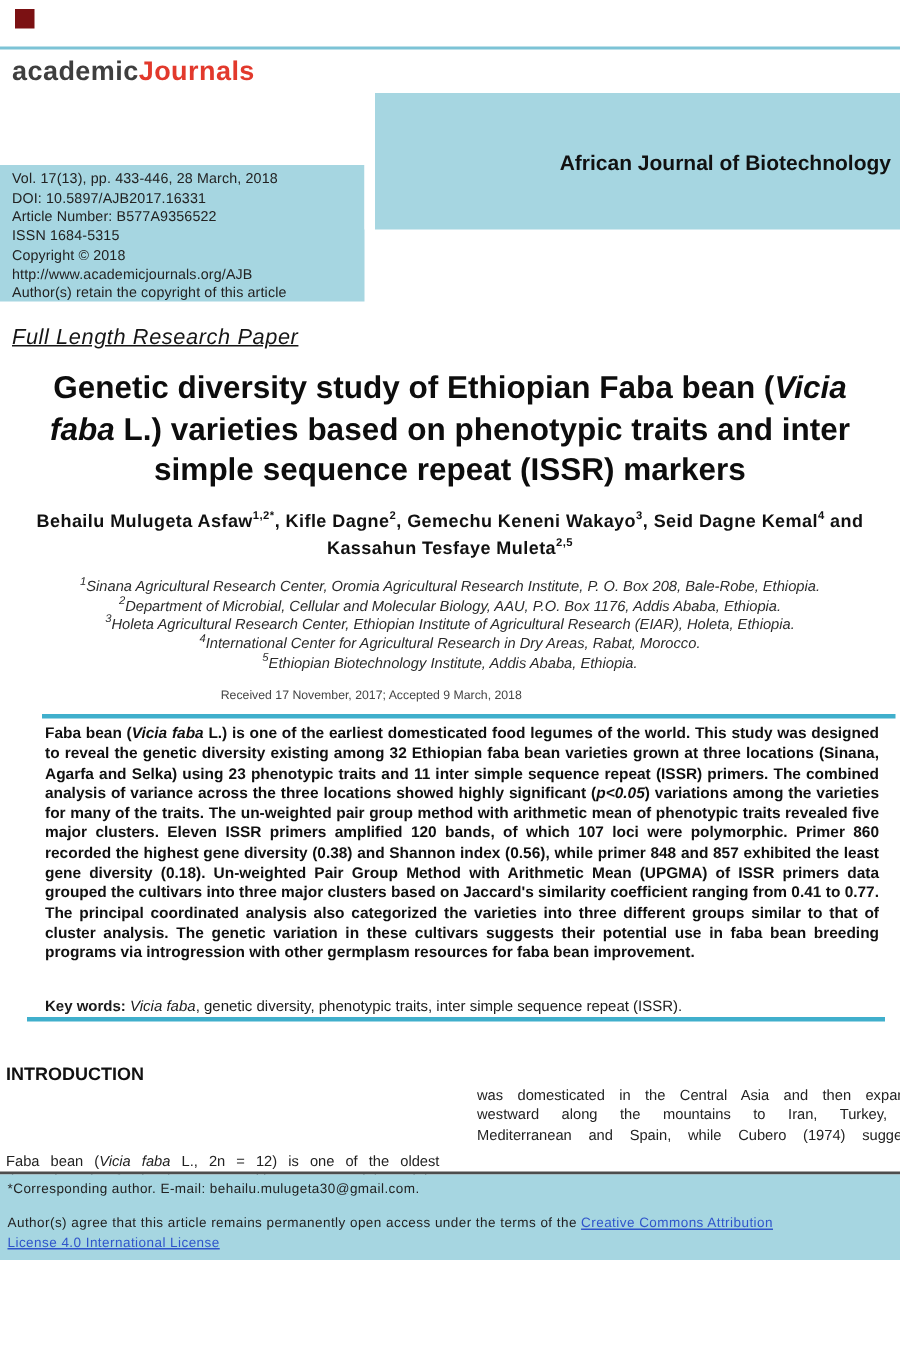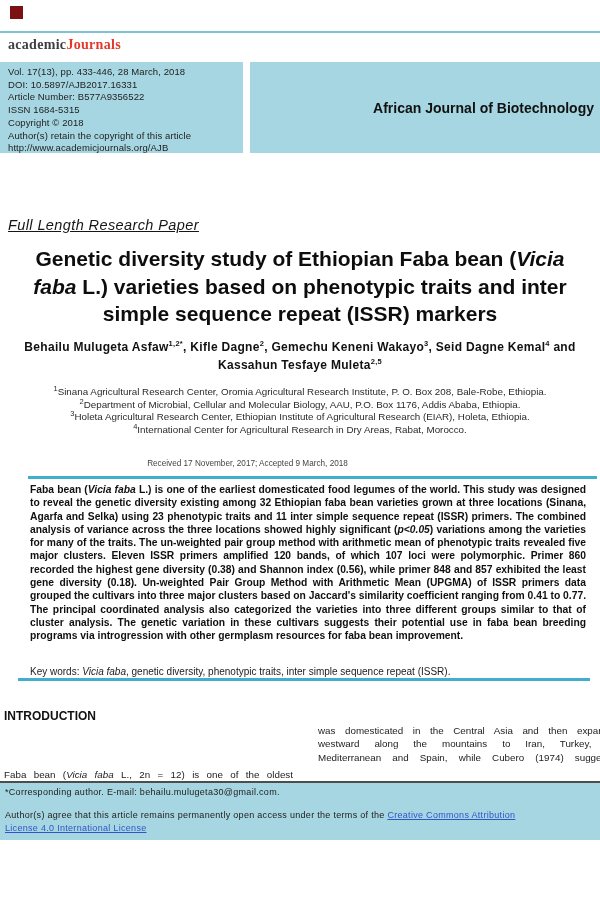--- a/index.html
+++ b/index.html
@@ -7,43 +7,43 @@
     --logodark:#3f3f3f; --marker:#7b1113; --link:#2f55cb; --fborder:#4d4d4d;
   }
   *{margin:0;padding:0;box-sizing:border-box;}
   html,body{background:#fff;}
   body{
     width:600px;height:900px;position:relative;overflow:hidden;
     font-family:"Liberation Sans",sans-serif;color:#1d1d1d;
   }
   .red-square{position:absolute;left:10px;top:6px;width:13px;height:13px;background:var(--marker);}
   .top-rule{position:absolute;left:0;top:31px;width:600px;height:2px;background:var(--toprule);}
-  .logo{position:absolute;left:8px;top:37px;font-family:Liberation Serif, serif;font-weight:bold;font-size:14px;letter-spacing:.3px;}
+  .logo{position:absolute;left:8px;top:37px;font-family:Liberation Sans, sans-serif;font-weight:bold;font-size:18px;letter-spacing:.3px;}
   .logo .a{color:var(--logodark);}
   .logo .j{color:var(--logored);}
   .masthead{position:absolute;left:0;top:62px;width:600px;height:91px;display:flex;}
-  .mast-left{width:243px;height:100%;background:var(--panel);padding:4px 4px 12px 8px;font-size:9.5px;line-height:12.7px;letter-spacing:.1px;color:#222;}
+  .mast-left{width:243px;height:100%;background:var(--panel);padding:4px 4px 12px 8px;font-size:9.5px;line-height:12.7px;letter-spacing:.1px;color:#222;margin-top:48px;}
   .mast-gap{width:7px;height:100%;background:#fff;}
   .mast-right{flex:1;height:100%;background:var(--panel);display:flex;align-items:center;justify-content:flex-end;padding-right:6px;}
   .journal-name{font-weight:bold;font-size:14px;color:#111;white-space:nowrap;}
   .kicker{position:absolute;left:8px;top:217px;font-style:italic;font-size:14.5px;letter-spacing:.4px;color:#161616;text-decoration:underline;}
   .title{position:absolute;left:-10px;top:245px;width:620px;text-align:center;font-weight:bold;font-size:21px;line-height:27.5px;color:#0d0d0d;}
   .title div{white-space:nowrap;}
   .authors{position:absolute;left:-15px;top:338px;width:630px;text-align:center;font-weight:bold;font-size:12px;letter-spacing:.3px;line-height:18px;color:#111;}
   .authors div{white-space:nowrap;}
   sup{font-size:7.5px;vertical-align:super;line-height:0;}
-  .affils{position:absolute;left:0;top:386px;width:600px;text-align:center;font-size:9.8px;line-height:12.7px;color:#2a2a2a;}
+  .affils{position:absolute;left:0;top:386px;width:600px;text-align:center;font-size:9.8px;line-height:12.7px;color:#2a2a2a;font-style:italic;}
   .affils div{white-space:nowrap;}
   .received{position:absolute;left:0;top:459px;width:495px;text-align:center;font-size:8.2px;color:#444;}
   .rule{position:absolute;height:2.5px;background:var(--rule);}
   .rule-1{left:28px;top:476px;width:569px;}
   .rule-2{left:18px;top:678px;width:572px;}
   .abstract{position:absolute;left:30px;top:483px;width:556px;font-weight:bold;font-size:10.3px;line-height:13.3px;text-align:justify;color:#101010;}
   .keywords{position:absolute;left:30px;top:666px;width:566px;font-size:10px;white-space:nowrap;color:#1a1a1a;}
-  .keywords b{font-weight:normal;}
+  .keywords b{font-weight:bold;}
   .intro-heading{position:absolute;left:4px;top:709px;font-weight:bold;font-size:12px;color:#111;}
   .columns{position:absolute;left:4px;top:724px;width:640px;display:flex;}
   .col{font-size:9.8px;line-height:13.4px;color:#222;}
   .col-left{width:289px;margin-right:25px;margin-top:44px;}
   .col-right{width:302px;}
   .jline{text-align:justify;text-align-last:justify;white-space:normal;}
   .footer-rule{position:absolute;left:0;top:781px;width:600px;height:1.5px;background:var(--fborder);}
   .footer{position:absolute;left:0;top:783px;width:600px;height:57px;background:var(--panel);padding:4px 7px 0 5px;font-size:9px;letter-spacing:.3px;color:#222;}
   .f-line2{margin-top:12px;line-height:12.5px;}
   .f-line1,.f-l2a,.f-l2b{white-space:nowrap;}
@@ -57,22 +57,22 @@
 
 <div class="logo"><span class="a">academic</span><span class="j">Journals</span></div>
 
 <div class="masthead">
   <div class="mast-left">
     <div>Vol. 17(13), pp. 433-446, 28 March, 2018</div>
     <div>DOI: 10.5897/AJB2017.16331</div>
     <div>Article Number: B577A9356522</div>
     <div>ISSN 1684-5315</div>
     <div>Copyright © 2018</div>
+    <div>http://www.academicjournals.org/AJB</div>
     <div>Author(s) retain the copyright of this article</div>
-    <div>http://www.academicjournals.org/AJB</div>
   </div>
   <div class="mast-gap"></div>
   <div class="mast-right">
     <span class="journal-name">African Journal of Biotechnology</span>
   </div>
 </div>
 
 <div class="kicker">Full Length Research Paper</div>
 
 <div class="title">
@@ -84,20 +84,21 @@
 <div class="authors">
   <div><span>Behailu Mulugeta Asfaw</span><sup>1,2*</sup><span>, Kifle Dagne</span><sup>2</sup><span>, Gemechu Keneni Wakayo</span><sup>3</sup><span>, Seid Dagne Kemal</span><sup>4</sup><span> and</span></div>
   <div><span>Kassahun Tesfaye Muleta</span><sup>2,5</sup></div>
 </div>
 
 <div class="affils">
   <div><sup>1</sup><span>Sinana Agricultural Research Center, Oromia Agricultural Research Institute, P. O. Box 208, Bale-Robe, Ethiopia.</span></div>
   <div><sup>2</sup><span>Department of Microbial, Cellular and Molecular Biology, AAU, P.O. Box 1176, Addis Ababa, Ethiopia.</span></div>
   <div><sup>3</sup><span>Holeta Agricultural Research Center, Ethiopian Institute of Agricultural Research (EIAR), Holeta, Ethiopia.</span></div>
   <div><sup>4</sup><span>International Center for Agricultural Research in Dry Areas, Rabat, Morocco.</span></div>
+  <div><sup>5</sup><span>Ethiopian Biotechnology Institute, Addis Ababa, Ethiopia.</span></div>
 </div>
 
 <div class="received">Received 17 November, 2017; Accepted 9 March, 2018</div>
 
 <div class="rule rule-1"></div>
 
 <div class="abstract"><span>Faba bean (</span><i>Vicia faba</i><span> L.) is one of the earliest domesticated food legumes of the world. This study was designed to reveal the genetic diversity existing among 32 Ethiopian faba bean varieties grown at three locations (Sinana, Agarfa and Selka) using 23 phenotypic traits and 11 inter simple sequence repeat (ISSR) primers. The combined analysis of variance across the three locations showed highly significant (</span><i>p&lt;0.05</i><span>) variations among the varieties for many of the traits. The un-weighted pair group method with arithmetic mean of phenotypic traits revealed five major clusters. Eleven ISSR primers amplified 120 bands, of which 107 loci were polymorphic. Primer 860 recorded the highest gene diversity (0.38) and Shannon index (0.56), while primer 848 and 857 exhibited the least gene diversity (0.18). Un-weighted Pair Group Method with Arithmetic Mean (UPGMA) of ISSR primers data grouped the cultivars into three major clusters based on Jaccard's similarity coefficient ranging from 0.41 to 0.77. The principal coordinated analysis also categorized the varieties into three different groups similar to that of cluster analysis. The genetic variation in these cultivars suggests their potential use in faba bean breeding programs via introgression with other germplasm resources for faba bean improvement.</span></div>
 
 <div class="keywords"><b>Key words: </b><i>Vicia faba</i><span>, genetic diversity, phenotypic traits, inter simple sequence repeat (ISSR).</span></div>
 

